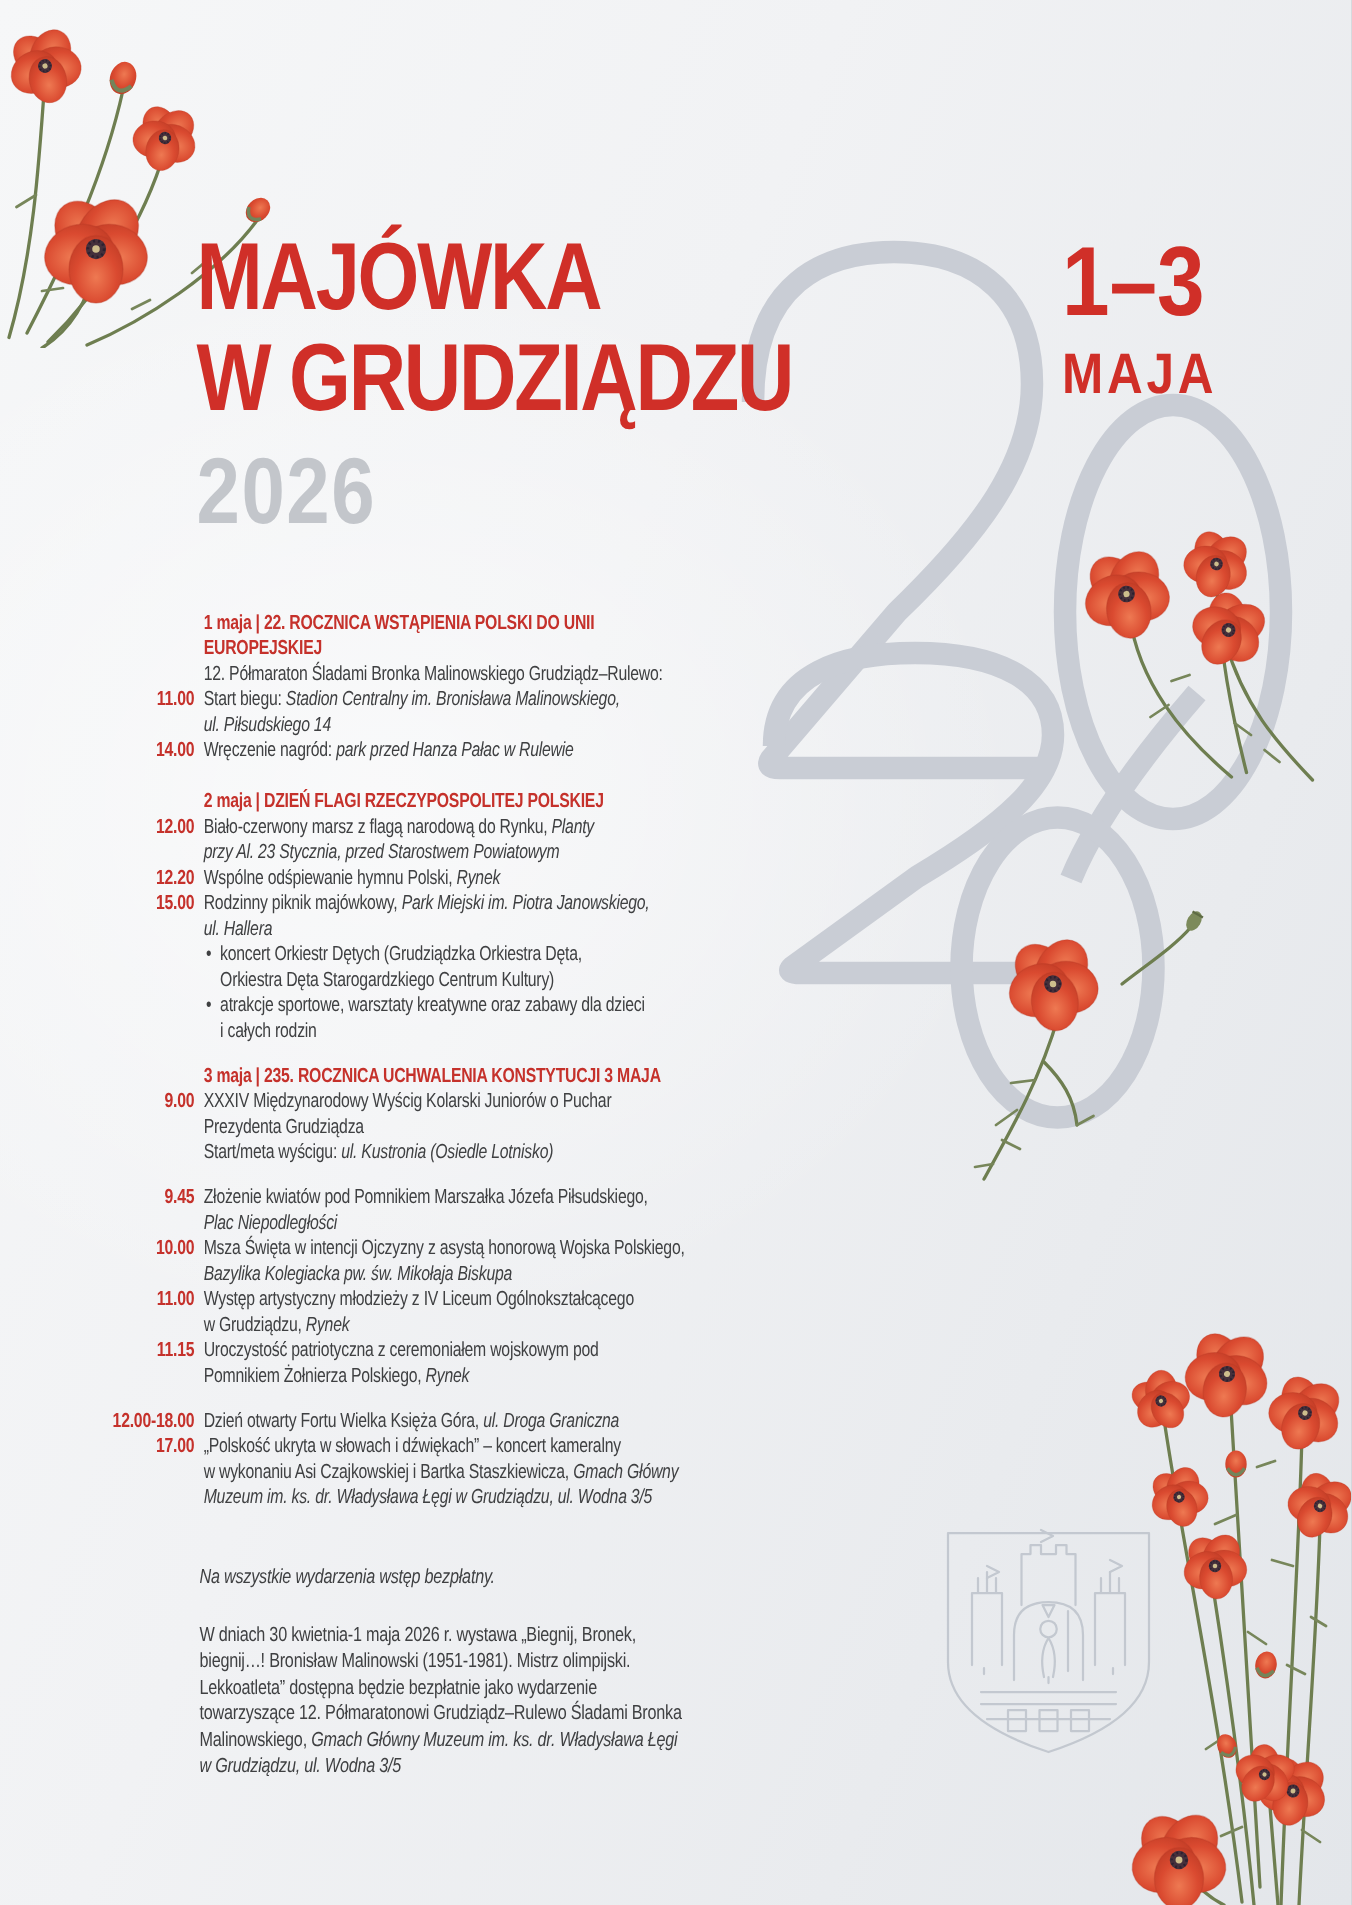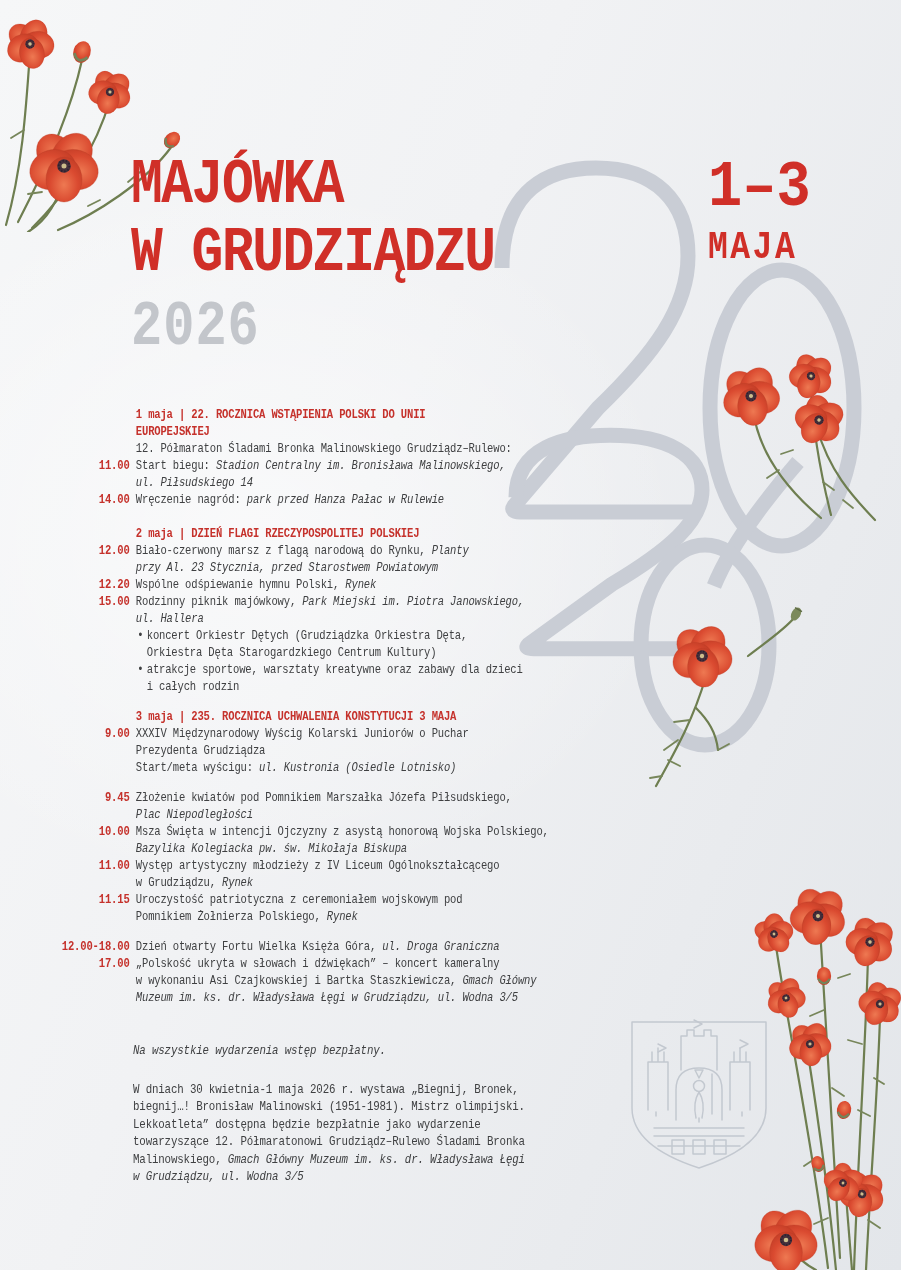--- a/index.html
+++ b/index.html
@@ -1,18 +1,18 @@
 <!DOCTYPE html>
 <html><head>
 <meta charset="utf-8">
 <style>
   html,body{margin:0;padding:0;background:#cfd3d8;}
   .poster{
     position:relative;width:901px;height:1270px;overflow:hidden;
-    font-family:Liberation Mono, monospace;
+    font-family:Liberation Sans, sans-serif;
     background:
       radial-gradient(ellipse 620px 520px at 28% 42%, rgba(255,255,255,.55), rgba(255,255,255,0) 70%),
       linear-gradient(112deg,#f6f7f8 0%,#f1f2f4 40%,#e9ebee 75%,#e3e6ea 100%);
   }
   .lyr{position:absolute;}
   
   .title-block{left:131px;top:152px;transform:scaleY(1.2);transform-origin:0 0;
     font-weight:bold;color:#d02f28;}
   .t-line{font-size:53px;line-height:56px;letter-spacing:-1.5px;white-space:nowrap;}
   .t-year{font-size:52px;line-height:52px;margin-top:9px;color:#c3c6cb;letter-spacing:1px;}

